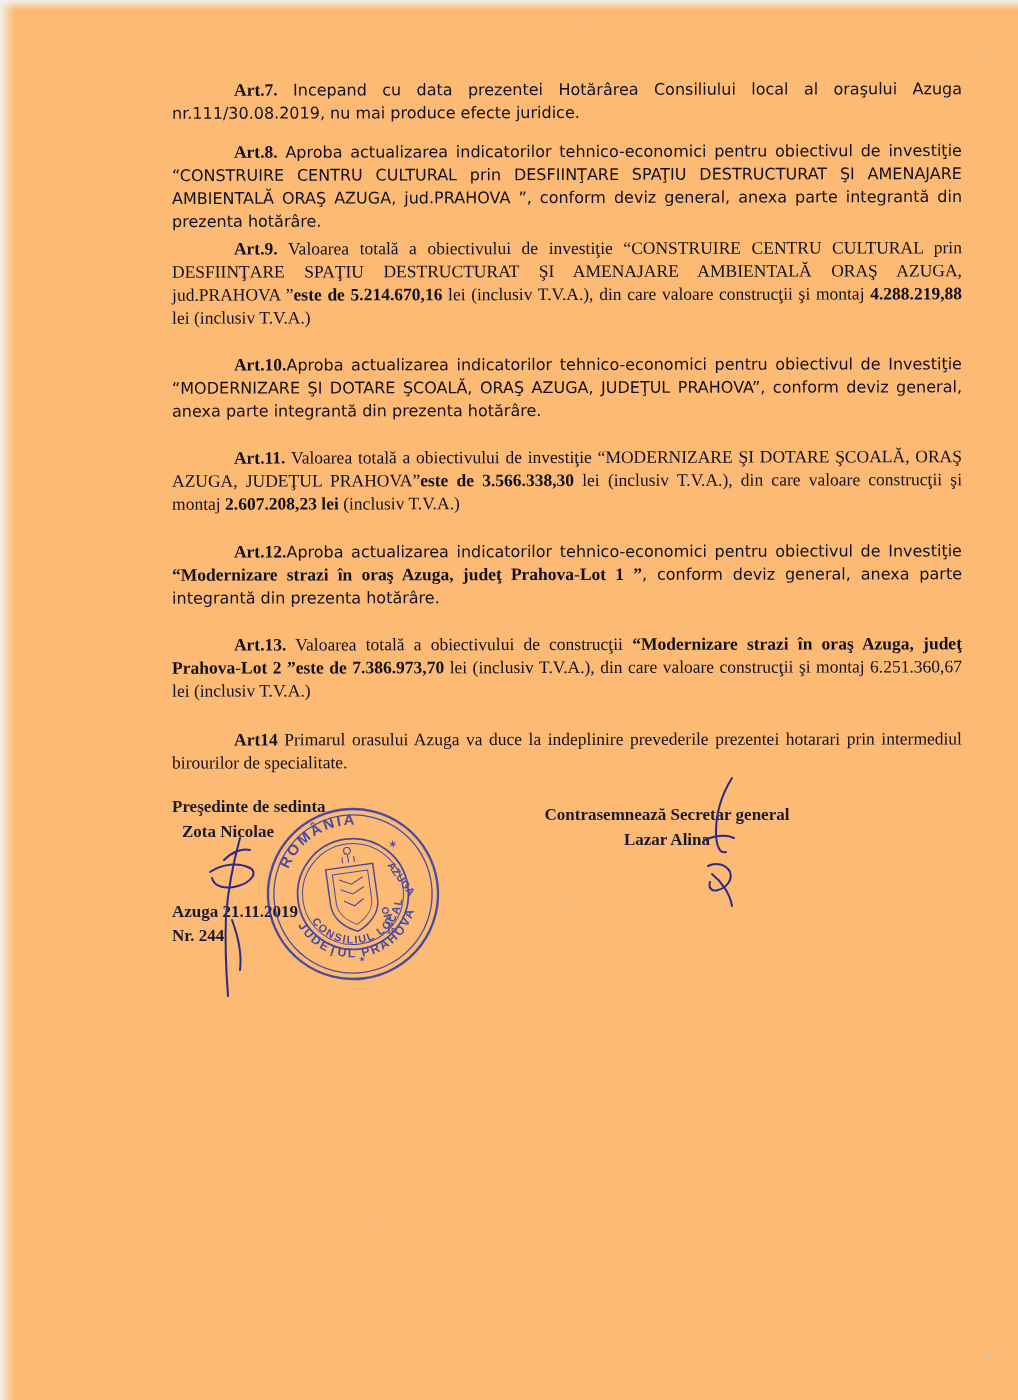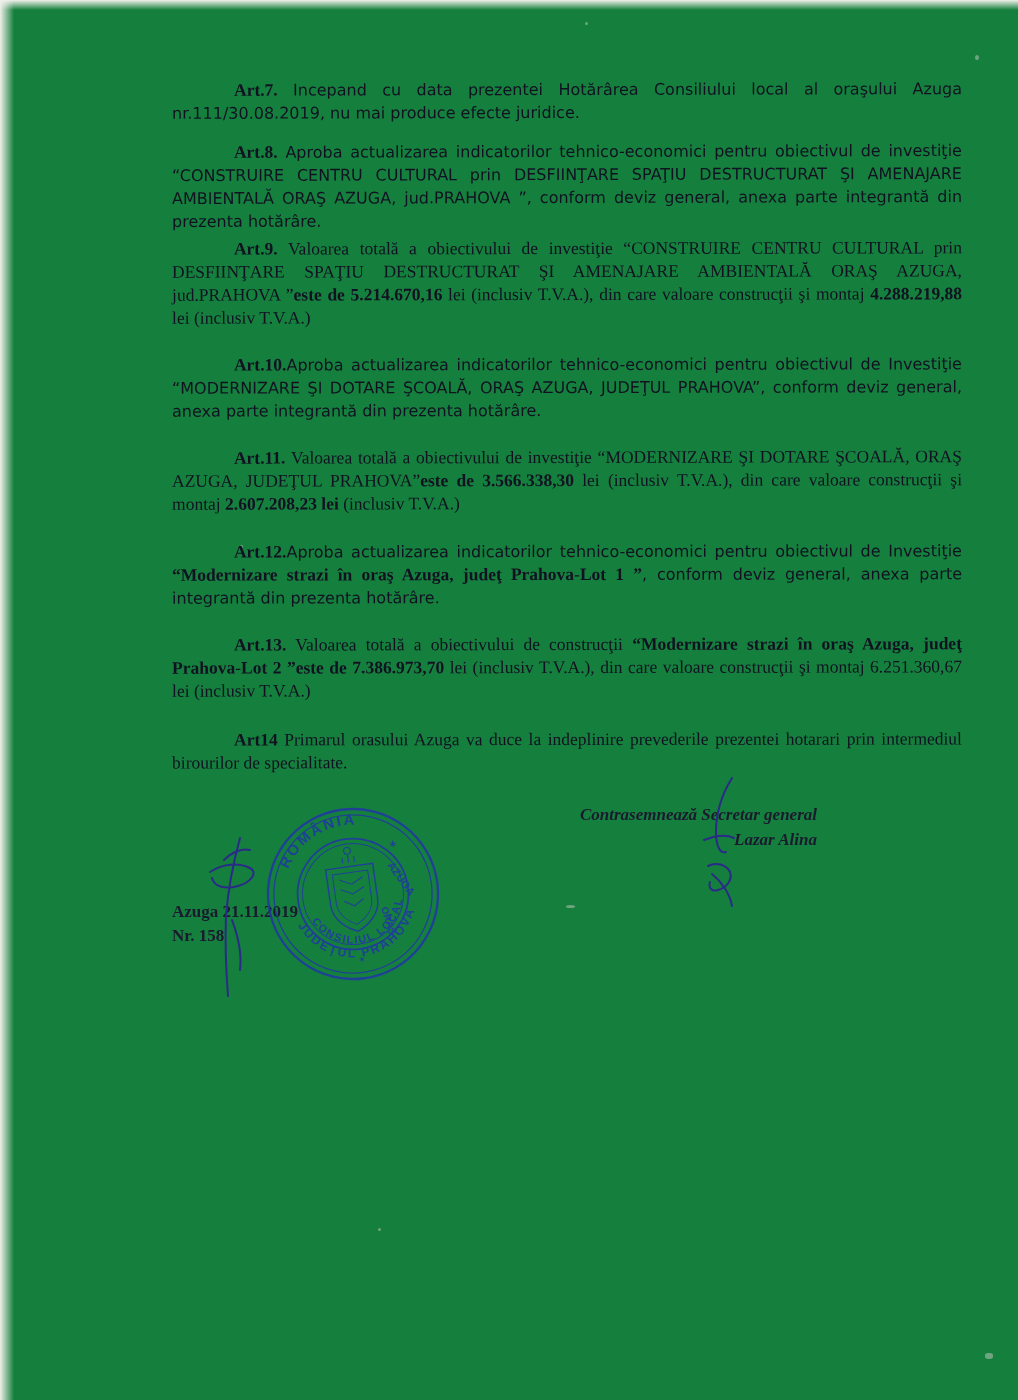--- a/index.html
+++ b/index.html
@@ -11,21 +11,21 @@
     height: 1400px;
     background: #ffffff;
     font-family: "Liberation Serif", serif;
     color: #1a1a2e;
     position: relative;
     overflow: hidden;
   }
   .page {
     position: absolute;
     inset: 0;
-    background: #15803d;
+    background: #fdba74;
   }
   
   .scan-edge-left {
     position: absolute;
     left: 0; top: 0; bottom: 0; width: 14px;
     background: linear-gradient(to right, #efefe9, rgba(255,255,255,0));
     pointer-events: none;
   }
   .scan-edge-top {
     position: absolute;
@@ -75,24 +75,23 @@
     font-size: 17px;
     font-weight: bold;
     line-height: 1.45;
   }
   .sig-left .name { display: block; padding-left: 10px; }
   .sig-right {
     position: absolute;
     left: 345px; top: 8px;
     font-size: 17px;
     font-weight: bold;
-    text-align: right;
+    text-align: center;
     line-height: 1.45;
     width: 300px;
-    font-style: italic;
   }
   .footer-meta {
     position: absolute;
     left: 172px;
     top: 900px;
     font-size: 17px;
     font-weight: bold;
     line-height: 1.4;
   }
 
@@ -151,29 +150,33 @@
 
     <p class="blk indent" id="p12" style="margin-top:24px;"><span class="art-label">Art.12.</span><span class="sans">Aproba actualizarea indicatorilor tehnico-economici  pentru obiectivul de Investiţie </span><span class="b">“Modernizare strazi în oraş Azuga, judeţ Prahova-Lot 1 ”</span><span class="sans">,   conform deviz general, anexa parte integrantă din prezenta hotărâre.</span></p>
 
     <p class="blk indent" id="p13" style="margin-top:24px;"><span class="art-label">Art.13.</span><span> Valoarea totală a obiectivului de construcţii  </span><span class="b">“Modernizare strazi în oraş Azuga, judeţ Prahova-Lot 2 ”este de 7.386.973,70</span><span> lei (inclusiv T.V.A.), din care valoare construcţii şi montaj 6.251.360,67 lei (inclusiv T.V.A.)</span></p>
 
     <p class="blk indent" id="p14" style="margin-top:26px;"><span class="art-label">Art14</span><span> Primarul orasului Azuga  va duce la indeplinire prevederile prezentei hotarari prin intermediul birourilor de specialitate.</span></p>
 
   </div>
 
   <div class="sig-area">
+    <div class="sig-left">
+      <span>Preşedinte de sedinta</span>
+      <span class="name">Zota Nicolae</span>
+    </div>
     <div class="sig-right">
       <span>Contrasemnează  Secretar general</span><br>
       <span>Lazar Alina</span>
     </div>
   </div>
 
   <div class="footer-meta">
     <div>Azuga 21.11.2019</div>
-    <div>Nr. 158</div>
+    <div>Nr. 244</div>
   </div>
 
   <div class="stamp">
     <svg viewBox="0 0 180 180" width="178" height="178" xmlns="http://www.w3.org/2000/svg">
       <defs>
         <path id="arcTop" d="M 20,90 A 70,70 0 0 1 160,90" fill="none"></path>
         <path id="arcBottom" d="M 26,90 A 64,64 0 0 0 154,90" fill="none"></path>
         <path id="arcInnerBottom" d="M 40,90 A 50,50 0 0 0 140,90" fill="none"></path>
       </defs>
       <circle cx="90" cy="90" r="86" fill="none" stroke="#2233aa" stroke-width="2.4"></circle>

